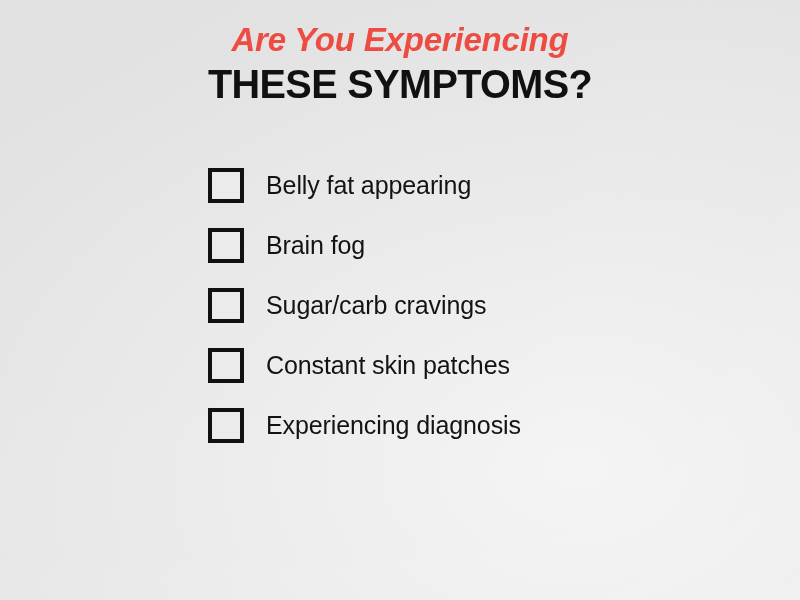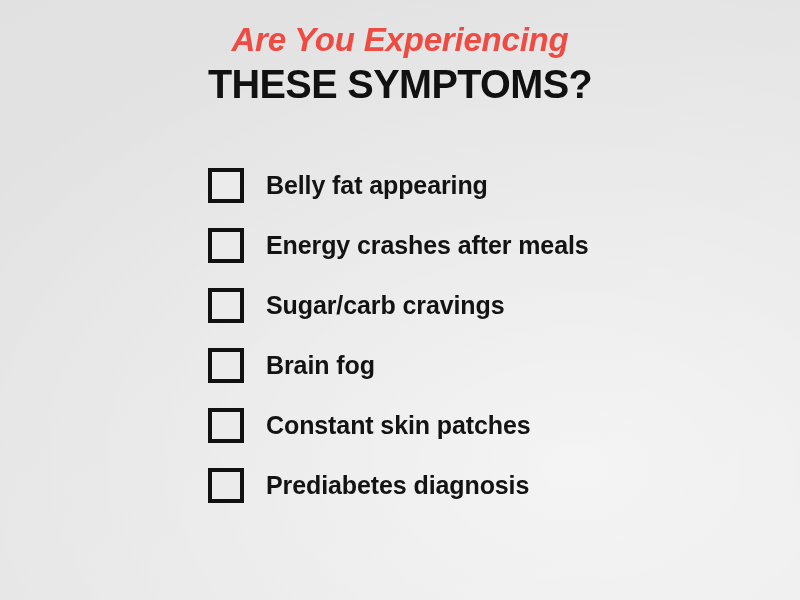--- a/index.html
+++ b/index.html
@@ -88,21 +88,21 @@
     width: 28px;
     height: 27px;
     border: 4px solid #111111;
     background: #ebebeb;
     box-sizing: content-box;
     margin-right: 22px;
   }
 
   .check-label {
     font-family: "Liberation Sans", sans-serif;
-    font-weight: bold;
+    font-weight: normal;
     font-size: 25px;
     color: #131313;
     letter-spacing: -0.1px;
     line-height: 28px;
     white-space: nowrap;
   }
 
   
   .check-row.highlight .check-label {
     position: relative;
@@ -131,33 +131,29 @@
     <div class="headline-black">THESE SYMPTOMS?</div>
   </div>
 
   <ul class="checklist" id="checklist">
   <li class="check-row">
         <span class="checkbox"></span>
         <span class="check-label">Belly fat appearing</span>
       </li>
       <li class="check-row">
         <span class="checkbox"></span>
-        <span class="check-label">Energy crashes after meals</span>
+        <span class="check-label">Brain fog</span>
       </li>
       <li class="check-row">
         <span class="checkbox"></span>
         <span class="check-label">Sugar/carb cravings</span>
       </li>
       <li class="check-row">
         <span class="checkbox"></span>
-        <span class="check-label">Brain fog</span>
-      </li>
-      <li class="check-row">
-        <span class="checkbox"></span>
         <span class="check-label">Constant skin patches</span>
       </li>
       <li class="check-row">
         <span class="checkbox"></span>
-        <span class="check-label">Prediabetes diagnosis</span>
+        <span class="check-label">Experiencing diagnosis</span>
       </li>
     </ul>
 
 </div>
 
 </body></html>

